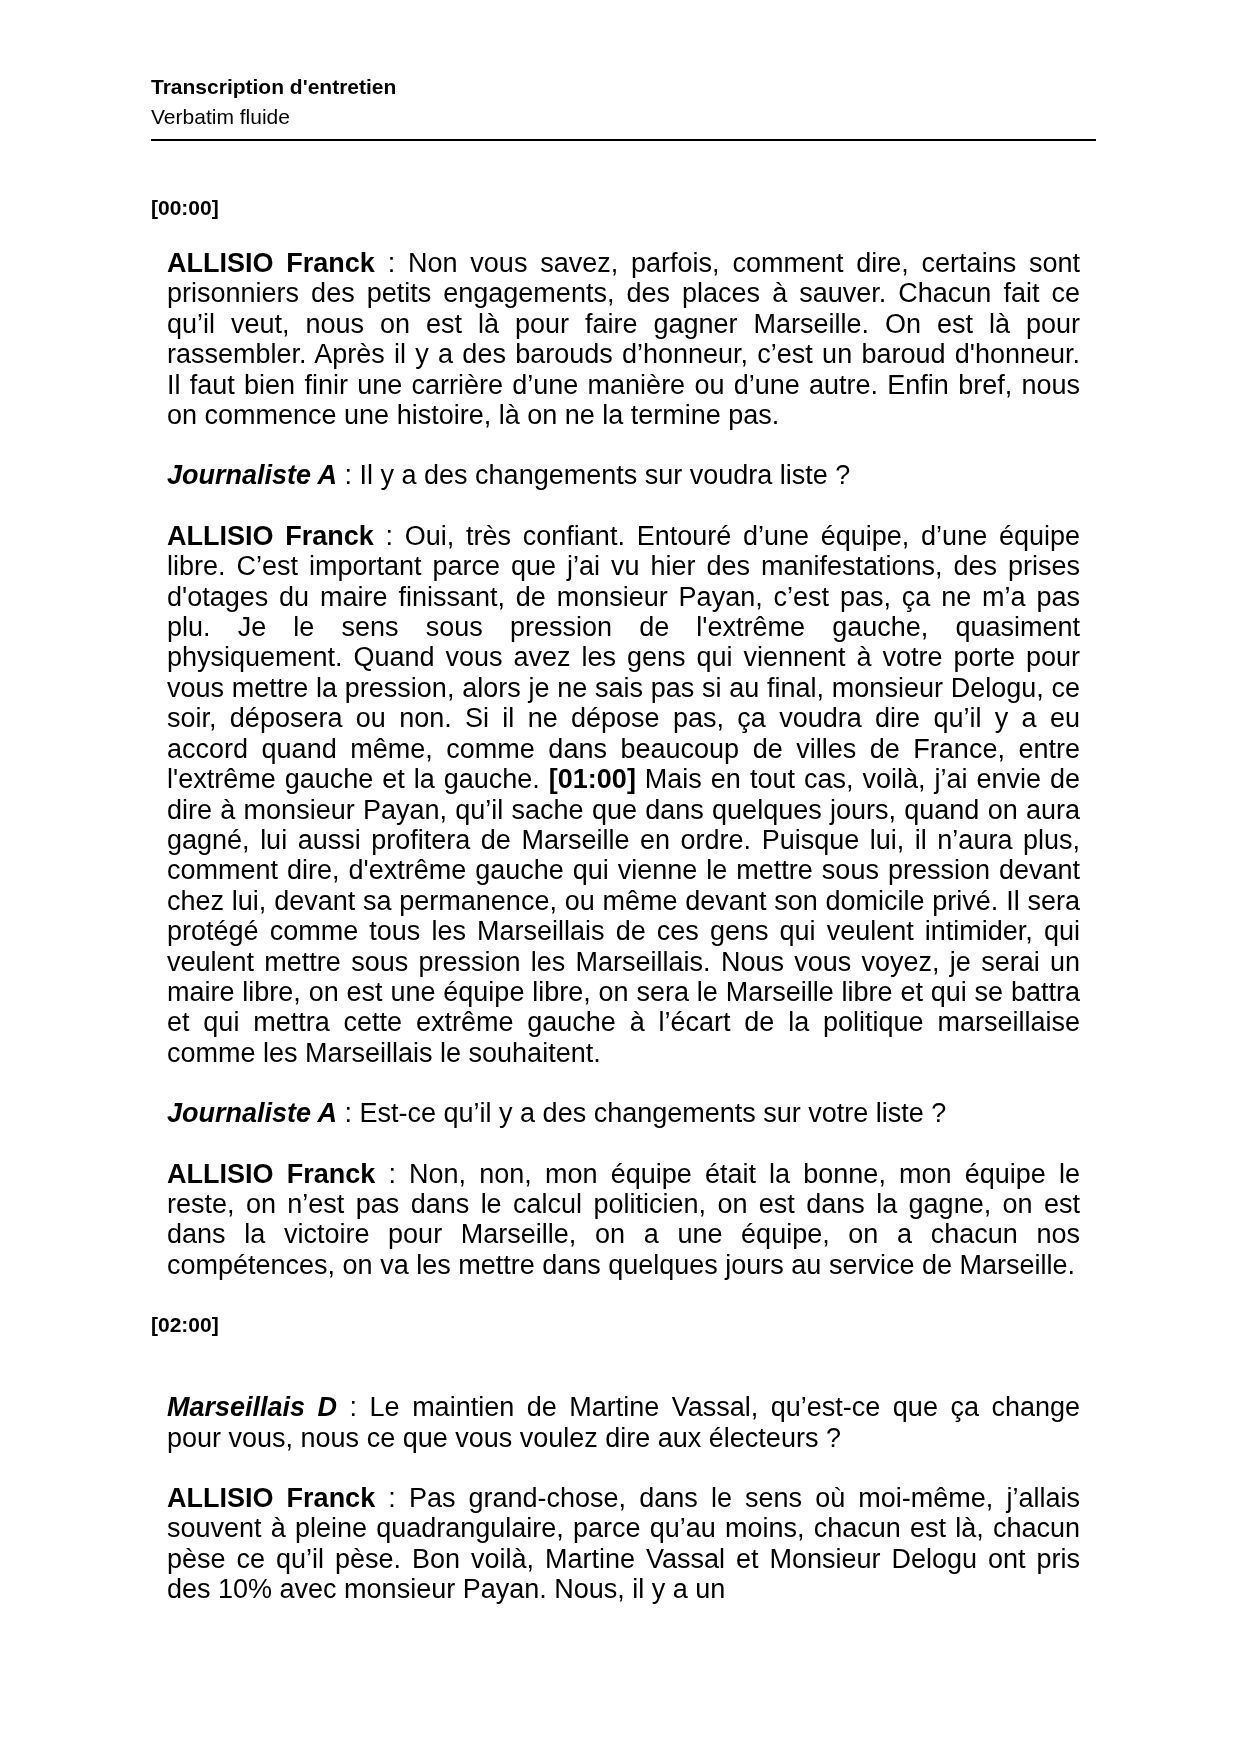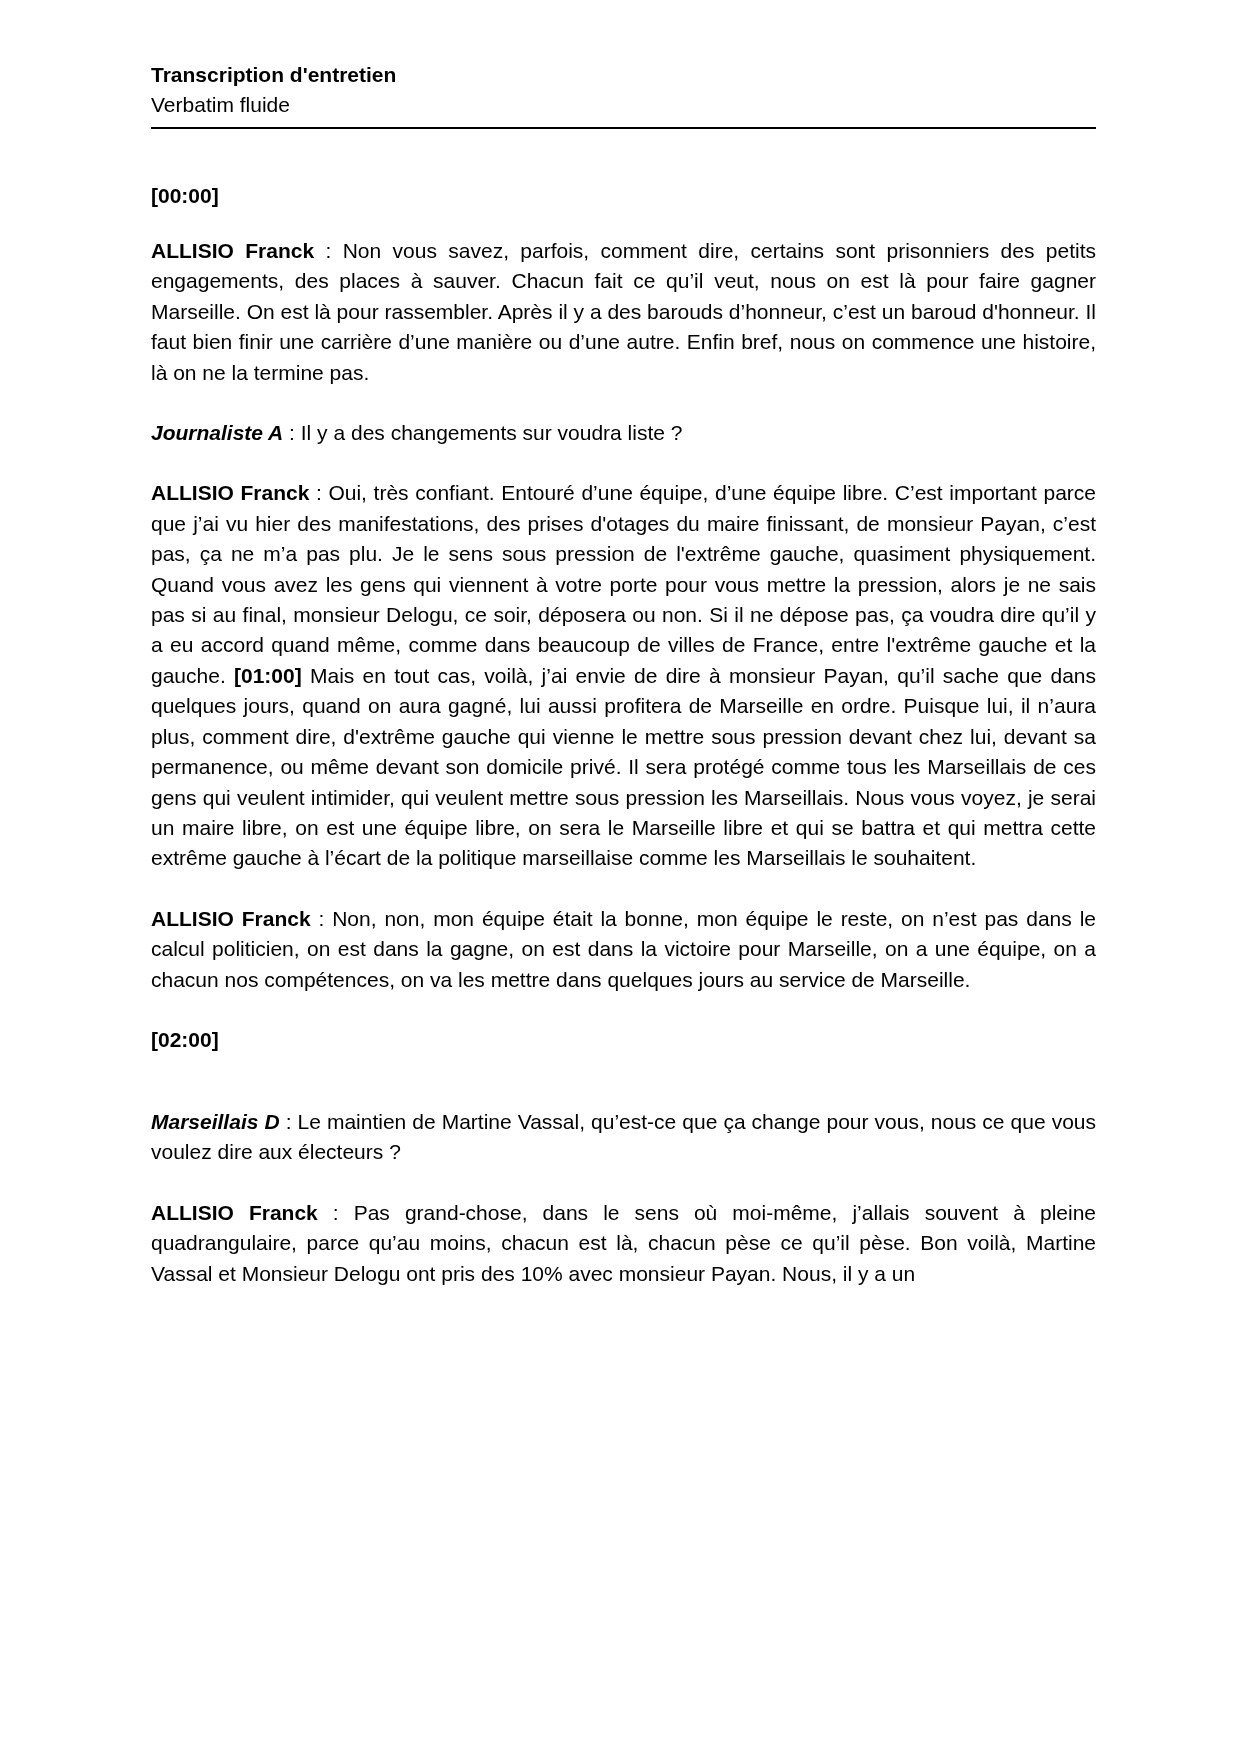--- a/index.html
+++ b/index.html
@@ -11,21 +11,21 @@
       width: 1242px;
       height: 1755px;
       position: relative;
       overflow: hidden;
       font-family: "Liberation Sans", sans-serif;
       color: #000000;
     }
     .page {
       position: absolute;
       left: 151px;
-      top: 60px;
+      top: 72px;
       width: 945px;
     }
     .header-line {
       font-size: 21px;
       line-height: 30px;
       margin: 0;
     }
     .header-title { font-weight: bold; }
     .header-audio { padding-left: 4px; text-indent: 0; }
     .header-audio .lbl { font-weight: bold; }
@@ -36,24 +36,24 @@
       margin-top: 7px;
       margin-bottom: 0;
     }
     .timestamp-block {
       font-size: 21px;
       font-weight: bold;
       line-height: 30px;
       margin: 0;
     }
     .para {
-      font-size: 21px;
+      font-size: 27px;
       line-height: 30.4px;
       text-align: justify;
-      margin: 0;
+      margin: 16px;
     }
     .speaker-main { font-weight: bold; }
     .speaker-journo { font-weight: bold; font-style: italic; }
     .ts-inline { font-weight: bold; }
   </style>
 </head>
 <body>
 
 <div class="page">
 
@@ -66,20 +66,21 @@
   <div>
 
     <p class="timestamp-block" style="margin-top:52px;">[00:00]</p>
 
     <p class="para" style="margin-top:25px;"><span class="speaker-main">ALLISIO Franck</span><span> : Non vous savez, parfois, comment dire, certains sont prisonniers des petits engagements, des places à sauver. Chacun fait ce qu’il veut, nous on est là pour faire gagner Marseille. On est là pour rassembler. Après il y a des barouds d’honneur, c’est un baroud d'honneur. Il faut bien finir une carrière d’une manière ou d’une autre. Enfin bref, nous on commence une histoire, là on ne la termine pas.</span></p>
 
     <p class="para" style="margin-top:30px;"><span class="speaker-journo">Journaliste A</span><span> : Il y a des changements sur voudra liste ?</span></p>
 
     <p class="para" style="margin-top:30px;"><span class="speaker-main">ALLISIO Franck</span><span> : Oui, très confiant. Entouré d’une équipe, d’une équipe libre. C’est important parce que j’ai vu hier des manifestations, des prises d'otages du maire finissant, de monsieur Payan, c’est pas, ça ne m’a pas plu. Je le sens sous pression de l'extrême gauche, quasiment physiquement. Quand vous avez les gens qui viennent à votre porte pour vous mettre la pression, alors je ne sais pas si au final, monsieur Delogu, ce soir, déposera ou non. Si il ne dépose pas, ça voudra dire qu’il y a eu accord quand même, comme dans beaucoup de villes de France, entre l'extrême gauche et la gauche. </span><span class="ts-inline">[01:00]</span><span> Mais en tout cas, voilà, j’ai envie de dire à monsieur Payan, qu’il sache que dans quelques jours, quand on aura gagné, lui aussi profitera de Marseille en ordre. Puisque lui, il n’aura plus, comment dire, d'extrême gauche qui vienne le mettre sous pression devant chez lui, devant sa permanence, ou même devant son domicile privé. Il sera protégé comme tous les Marseillais de ces gens qui veulent intimider, qui veulent mettre sous pression les Marseillais. Nous vous voyez, je serai un maire libre, on est une équipe libre, on sera le Marseille libre et qui se battra et qui mettra cette extrême gauche à l’écart de la politique marseillaise comme les Marseillais le souhaitent.</span></p>
 
+    <p class="para" style="margin-top:30px;"><span class="speaker-journo">Journaliste A</span><span> : Est-ce qu’il y a des changements sur votre liste ?</span></p>
 
     <p class="para" style="margin-top:30px;"><span class="speaker-main">ALLISIO Franck</span><span> : Non, non, mon équipe était la bonne, mon équipe le reste, on n’est pas dans le calcul politicien, on est dans la gagne, on est dans la victoire pour Marseille, on a une équipe, on a chacun nos compétences, on va les mettre dans quelques jours au service de Marseille.</span></p>
 
     <p class="timestamp-block" style="margin-top:30px;">[02:00]</p>
 
     <p class="para" style="margin-top:52px;"><span class="speaker-journo">Marseillais D</span><span> : Le maintien de Martine Vassal, qu’est-ce que ça change pour vous, nous ce que vous voulez dire aux électeurs ?</span></p>
 
     <p class="para" style="margin-top:30px;"><span class="speaker-main">ALLISIO Franck</span><span> : Pas grand-chose, dans le sens où moi-même, j’allais souvent à pleine quadrangulaire, parce qu’au moins, chacun est là, chacun pèse ce qu’il pèse. Bon voilà, Martine Vassal et Monsieur Delogu ont pris des 10% avec monsieur Payan. Nous, il y a un</span></p>
 
   </div>

